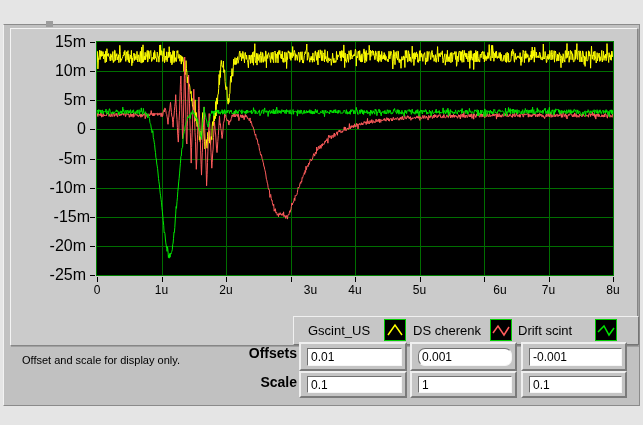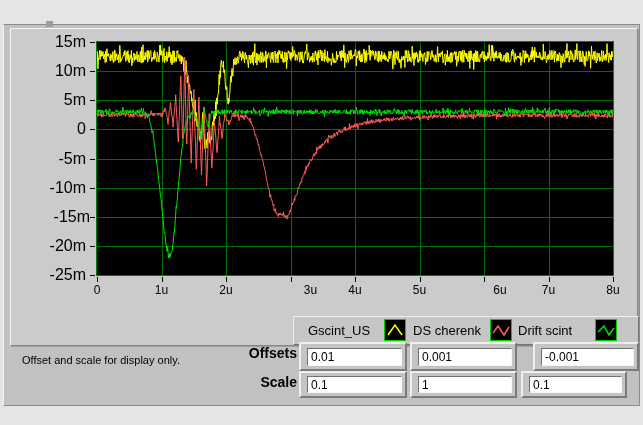--- a/index.html
+++ b/index.html
@@ -140,23 +140,23 @@
 
   <div class="note">
     <div>Offset and scale for display only.</div>
   </div>
 
   <div class="row-label" style="top:345px">Offsets</div>
   <div class="num-frame" style="left:299px;top:342px;width:104px;height:25px">
     <input class="num-input" style="left: 6px; top: 4px; width: 87px; height: 16px;" type="text" value="0.01">
   </div>
   <div class="num-frame" style="left:410px;top:342px;width:103px;height:25px">
-    <input class="num-input" style="left: 6px; top: 4px; width: 86px; height: 16px;" type="text" value="0.001">
+    <input class="num-input" style="left: 6px; top: 4px; width: 86px; height: 16px; border-radius: 7px;" type="text" value="0.001">
   </div>
-  <div class="num-frame" style="left:533px;top:342px;width:102px;height:25px">
+  <div class="num-frame" style="left:521px;top:342px;width:102px;height:25px">
     <input class="num-input" style="left: 6px; top: 4px; width: 85px; height: 16px;" type="text" value="-0.001">
   </div>
 
   <div class="row-label" style="top:374px">Scale</div>
   <div class="num-frame" style="left:299px;top:371px;width:104px;height:23px">
     <input class="num-input" style="left: 6px; top: 3px; width: 87px; height: 15px;" type="text" value="0.1">
   </div>
   <div class="num-frame" style="left:410px;top:371px;width:103px;height:23px">
     <input class="num-input" style="left: 6px; top: 3px; width: 86px; height: 15px;" type="text" value="1">
   </div>

